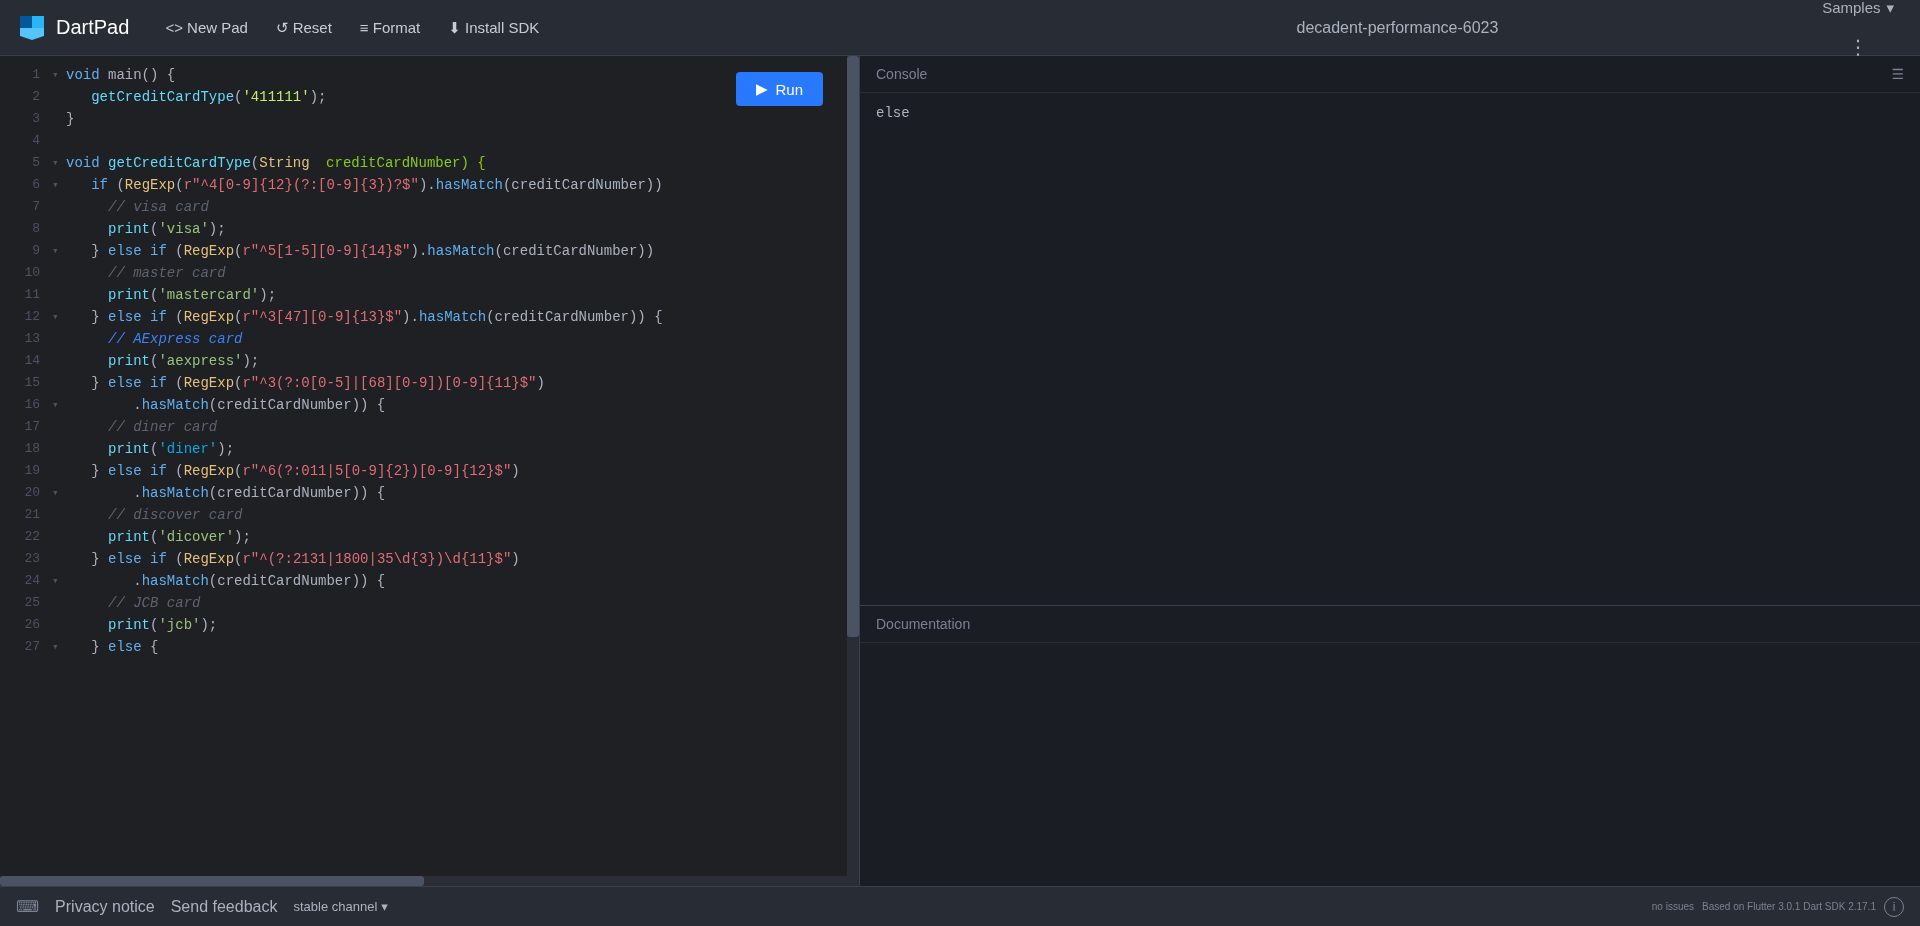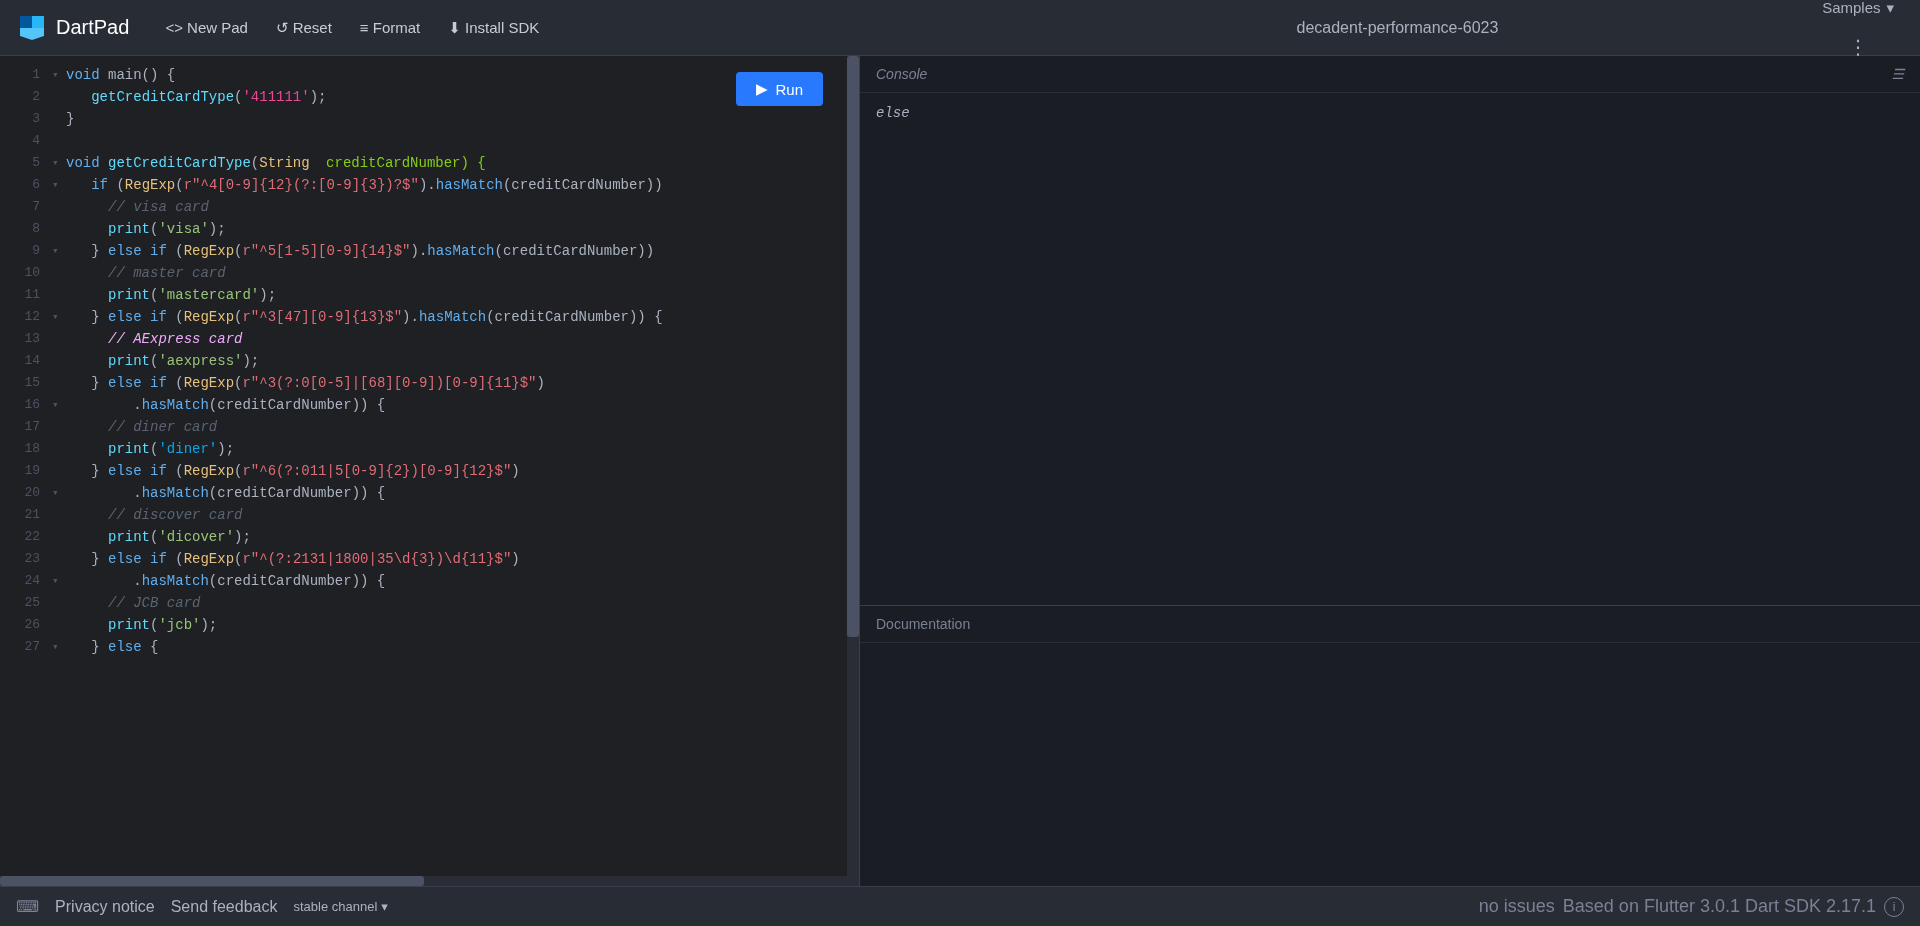--- a/index.html
+++ b/index.html
@@ -202,21 +202,20 @@
       width: 1060px;
       display: flex;
       flex-direction: column;
       background: #1a1d23;
     }
     #console-panel {
       flex: 1;
       border-bottom: 1px solid #3a3f4b;
       display: flex;
       flex-direction: column;
-      font-style: italic;
     }
     .panel-header {
       display: flex;
       align-items: center;
       justify-content: space-between;
       padding: 10px 16px;
       color: #7a8194;
       font-size: 14px;
       border-bottom: 1px solid #2a2d35;
     }
@@ -269,21 +268,21 @@
     #footer .channel-select {
       display: flex;
       align-items: center;
       gap: 4px;
       color: #abb2bf;
       font-size: 13px;
       cursor: pointer;
     }
     #footer .status-text {
       color: #7a8194;
-      font-size: 18px;
+      font-size: 10px;
     }
     #footer .info-icon {
       color: #7a8194;
       width: 20px;
       height: 20px;
       border: 1px solid #7a8194;
       border-radius: 50%;
       display: flex;
       align-items: center;
       justify-content: center;
@@ -335,21 +334,21 @@
     <div id="code-editor">
       <div class="code-content" id="code-lines">
       <div class="code-line">
             <span class="line-num">1</span>
             <span class="line-arrow">▾</span>
             <span class="line-code"><span style="color: rgb(97, 175, 239);">void</span><span style="color: rgb(171, 178, 191);"> main() {</span></span>
           </div>
           <div class="code-line">
             <span class="line-num">2</span>
             <span class="line-arrow"></span>
-            <span class="line-code"><span style="color: rgb(171, 178, 191);">   </span><span style="color: rgb(97, 218, 251);">getCreditCardType</span><span style="color: rgb(171, 178, 191);">(</span><span style="color: #ec4899;">'411111'</span><span style="color: rgb(171, 178, 191);">);</span></span>
+            <span class="line-code"><span style="color: rgb(171, 178, 191);">   </span><span style="color: rgb(97, 218, 251);">getCreditCardType</span><span style="color: rgb(171, 178, 191);">(</span><span style="color: #bef264;">'411111'</span><span style="color: rgb(171, 178, 191);">);</span></span>
           </div>
           <div class="code-line">
             <span class="line-num">3</span>
             <span class="line-arrow"></span>
             <span class="line-code"><span style="color: rgb(171, 178, 191);">}</span></span>
           </div>
           <div class="code-line">
             <span class="line-num">4</span>
             <span class="line-arrow"></span>
             <span class="line-code"></span>
@@ -390,21 +389,21 @@
             <span class="line-code"><span style="color: rgb(171, 178, 191);">     </span><span style="color: rgb(97, 218, 251);">print</span><span style="color: rgb(171, 178, 191);">(</span><span style="color: rgb(152, 195, 121);">'mastercard'</span><span style="color: rgb(171, 178, 191);">);</span></span>
           </div>
           <div class="code-line">
             <span class="line-num">12</span>
             <span class="line-arrow">▾</span>
             <span class="line-code"><span style="color: rgb(171, 178, 191);">   } </span><span style="color: rgb(97, 175, 239);">else if</span><span style="color: rgb(171, 178, 191);"> (</span><span style="color: rgb(229, 192, 123);">RegExp</span><span style="color: rgb(171, 178, 191);">(</span><span style="color: rgb(224, 108, 117);">r"^3[47][0-9]{13}$"</span><span style="color: rgb(171, 178, 191);">).</span><span style="color: rgb(97, 175, 239);">hasMatch</span><span style="color: rgb(171, 178, 191);">(creditCardNumber)) {</span></span>
           </div>
           <div class="code-line">
             <span class="line-num">13</span>
             <span class="line-arrow"></span>
-            <span class="line-code"><span style="color: rgb(171, 178, 191);">     </span><span style="color: #f0abfc; font-style: italic;">// AExpress card</span></span>
+            <span class="line-code"><span style="color: rgb(171, 178, 191);">     </span><span style="color: #3b82f6; font-style: italic;">// AExpress card</span></span>
           </div>
           <div class="code-line">
             <span class="line-num">14</span>
             <span class="line-arrow"></span>
             <span class="line-code"><span style="color: rgb(171, 178, 191);">     </span><span style="color: rgb(97, 218, 251);">print</span><span style="color: rgb(171, 178, 191);">(</span><span style="color: rgb(152, 195, 121);">'aexpress'</span><span style="color: rgb(171, 178, 191);">);</span></span>
           </div>
           <div class="code-line">
             <span class="line-num">15</span>
             <span class="line-arrow"></span>
             <span class="line-code"><span style="color: rgb(171, 178, 191);">   } </span><span style="color: rgb(97, 175, 239);">else if</span><span style="color: rgb(171, 178, 191);"> (</span><span style="color: rgb(229, 192, 123);">RegExp</span><span style="color: rgb(171, 178, 191);">(</span><span style="color: rgb(224, 108, 117);">r"^3(?:0[0-5]|[68][0-9])[0-9]{11}$"</span><span style="color: rgb(171, 178, 191);">)</span></span>

